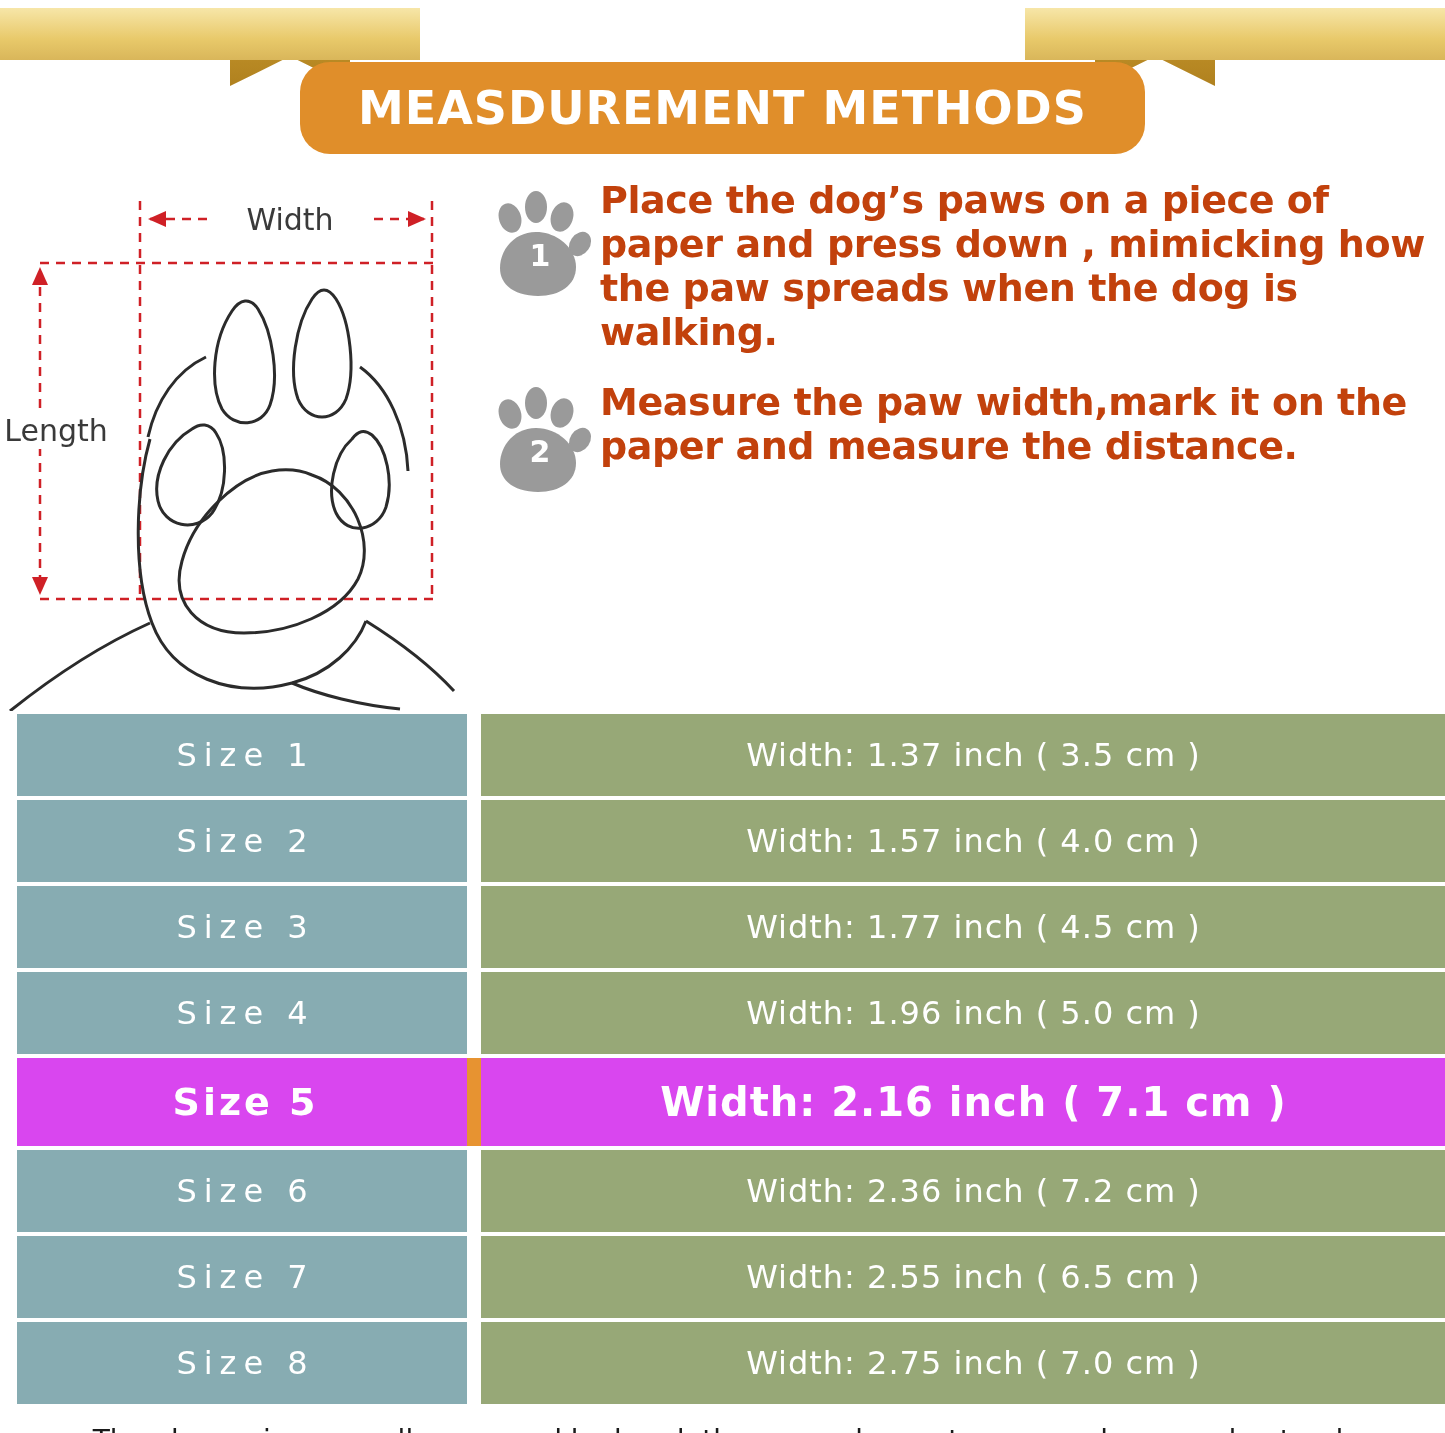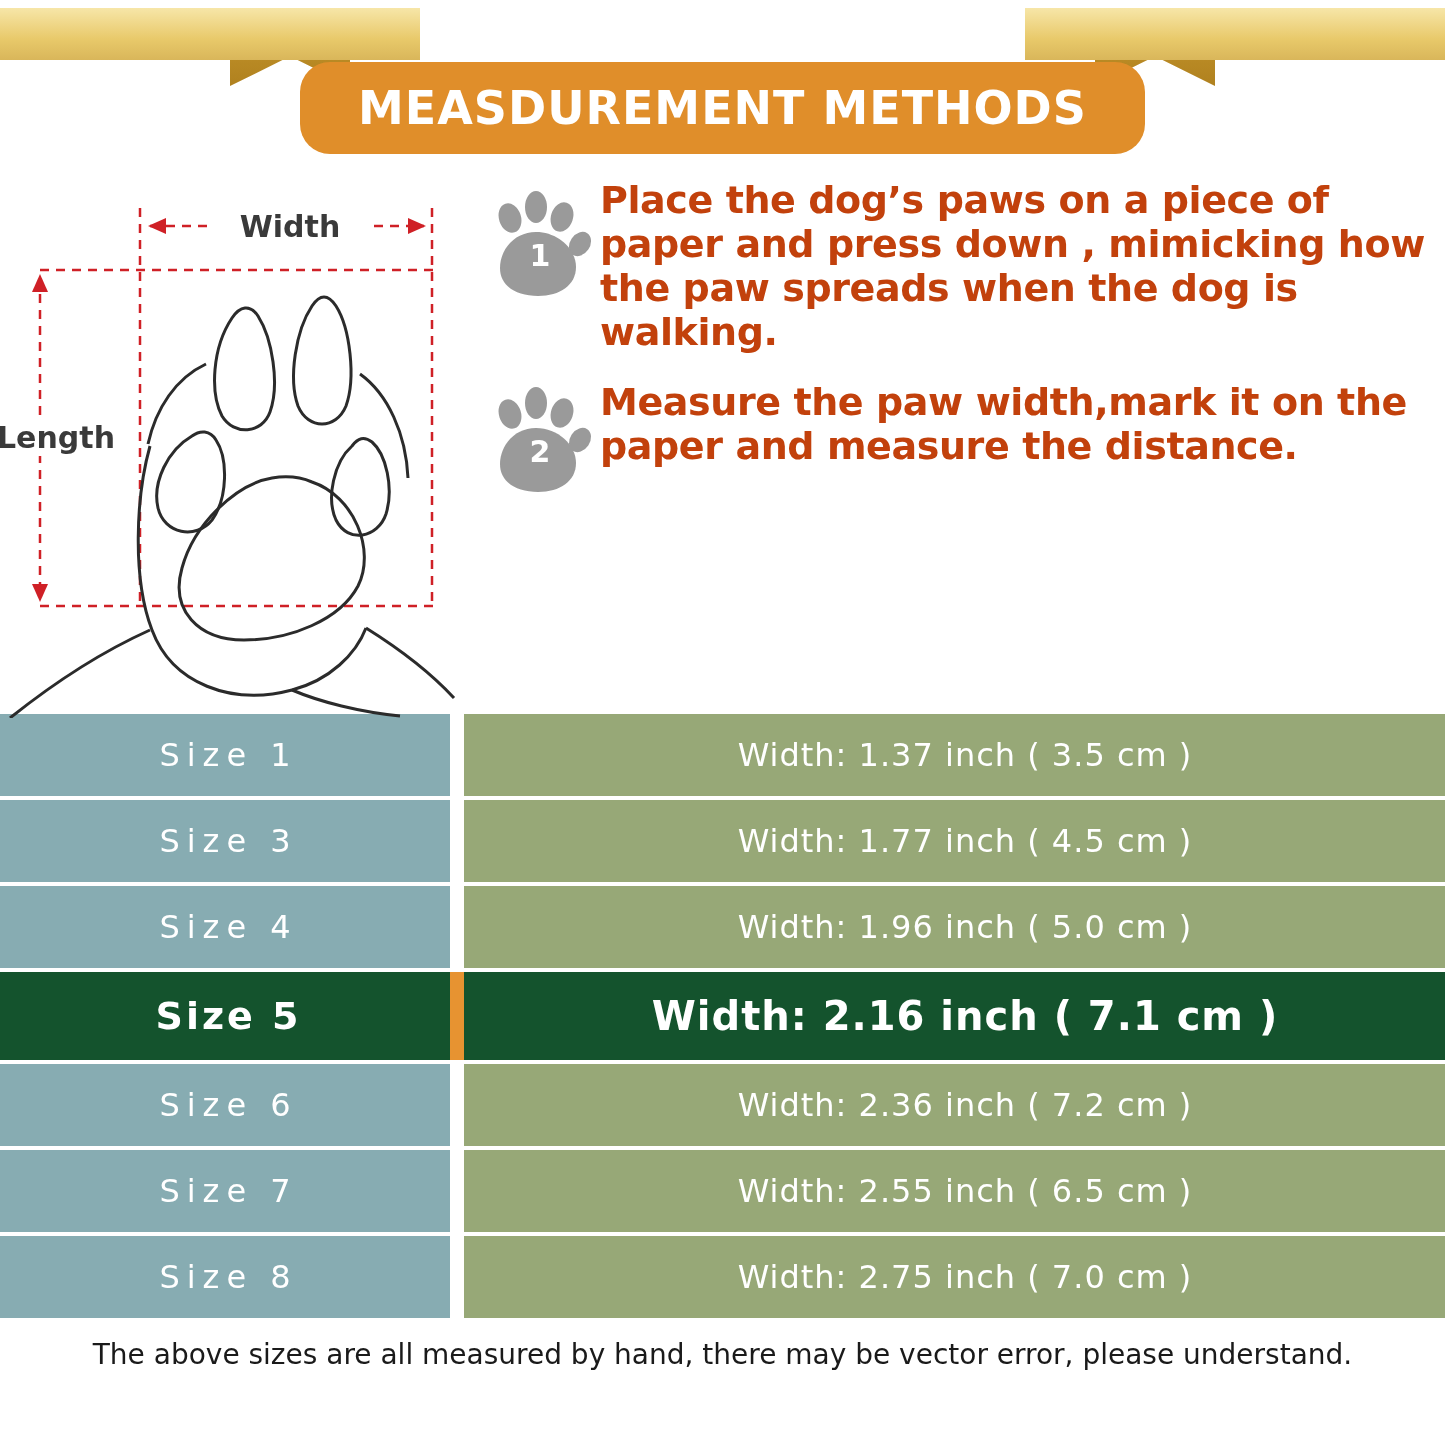--- a/index.html
+++ b/index.html
@@ -74,24 +74,23 @@
   
   .top-area {
     position: relative;
     height: 540px;
     width: 100%;
   }
 
   .paw-diagram {
     position: absolute;
     left: 0;
-    top: 8px;
+    top: 1px;
     width: 470px;
     height: 540px;
-    font-weight: bold;
   }
 
   .steps {
     position: absolute;
     left: 480px;
     top: 14px;
     right: 8px;
   }
   .step {
     display: flex;
@@ -129,20 +128,21 @@
   }
   .step1 .step-text { margin-top: -6px; }
   .step2 { margin-top: 20px; }
 
   
   .size-table {
     width: 100%;
     border-collapse: separate;
     border-spacing: 0 4px;
     table-layout: fixed;
+    padding-left: 17px;
   }
   .size-table td {
     height: 80px;
     vertical-align: middle;
     color: #ffffff;
   }
   .cell-size {
     width: 450px;
     background: #87acb2;
     text-align: center;
@@ -155,21 +155,21 @@
   .cell-width {
     background: #97a877;
     text-align: center;
     font-size: 32px;
     letter-spacing: 1px;
     font-family: "DejaVu Sans", sans-serif;
     padding-left: 22px;
     box-sizing: border-box;
   }
   tr.highlight td {
-    background: #14532d;
+    background: #d946ef;
     font-weight: bold;
     height: 86px;
   }
   tr.highlight .cell-size { font-size: 38px; letter-spacing: 3px; }
   tr.highlight .cell-width { font-size: 40px; letter-spacing: 1px; }
 
   .gap-col { width: 12px; background: #ffffff !important; }
 
   .footnote {
     text-align: center;
@@ -278,20 +278,25 @@
 </div>
 
 <table class="size-table">
   <tbody>
     <tr>
       <td class="cell-size">Size 1</td>
       <td class="gap-col"></td>
       <td class="cell-width">Width:  1.37 inch    ( 3.5 cm )</td>
     </tr>
     <tr>
+      <td class="cell-size">Size 2</td>
+      <td class="gap-col"></td>
+      <td class="cell-width">Width:  1.57 inch    ( 4.0 cm )</td>
+    </tr>
+    <tr>
       <td class="cell-size">Size 3</td>
       <td class="gap-col"></td>
       <td class="cell-width">Width:  1.77 inch    ( 4.5 cm )</td>
     </tr>
     <tr>
       <td class="cell-size">Size 4</td>
       <td class="gap-col"></td>
       <td class="cell-width">Width:  1.96 inch    ( 5.0 cm )</td>
     </tr>
     <tr class="highlight">

